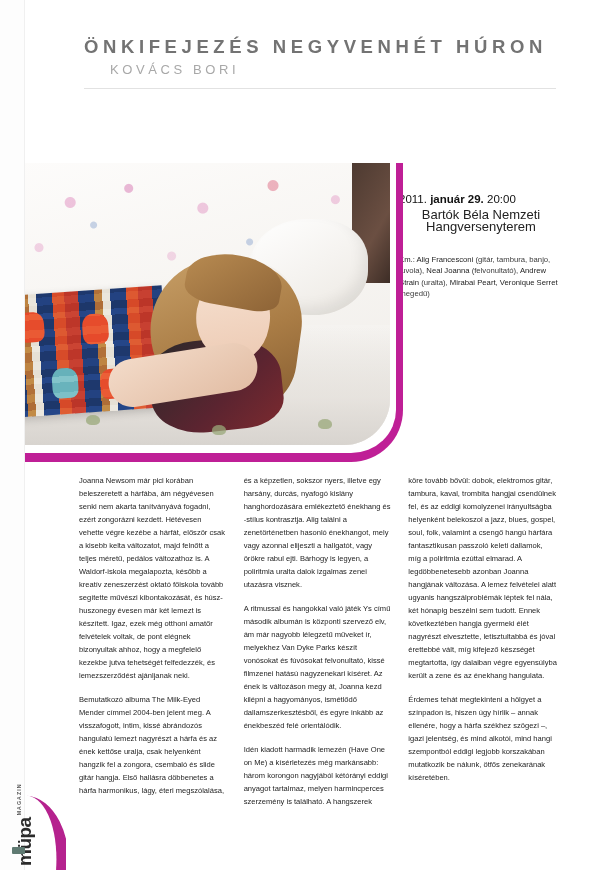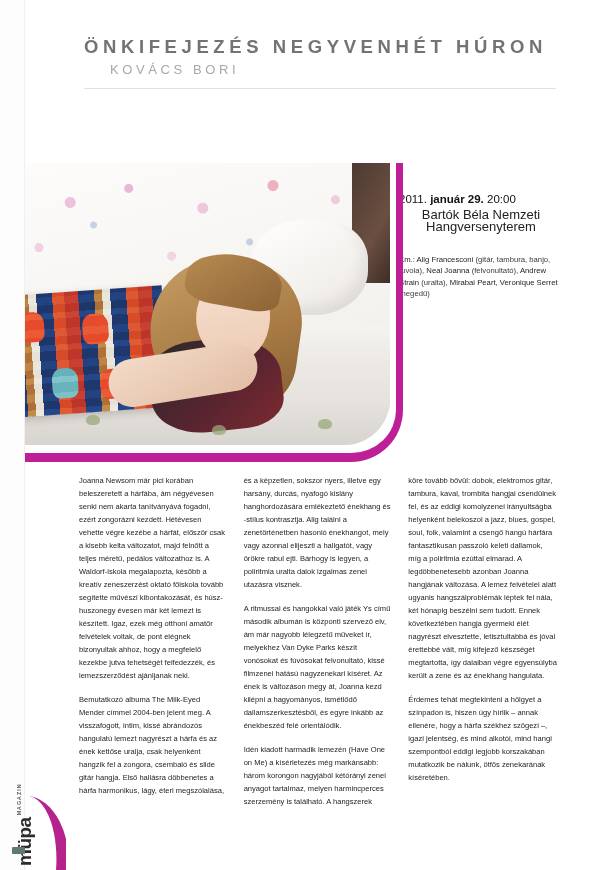--- a/index.html
+++ b/index.html
@@ -298,21 +298,21 @@
   </div>
 
   <div class="cols">
     <div class="col">
       <p>Joanna Newsom már pici korában beleszeretett a hárfába, ám négyévesen senki nem akarta tanítványává fogadni, ezért zongorázni kezdett. Hétévesen vehette végre kezébe a hárfát, először csak a kisebb kelta változatot, majd felnőtt a teljes méretű, pedálos változathoz is. A Waldorf-iskola megalapozta, később a kreatív zeneszerzést oktató főiskola tovább segítette művészi kibontakozását, és húsz-huszonegy évesen már két lemezt is készített. Igaz, ezek még otthoni amatőr felvételek voltak, de pont elégnek bizonyultak ahhoz, hogy a megfelelő kezekbe jutva tehetségét felfedezzék, és lemezszerződést ajánljanak neki.</p>
       <p>Bemutatkozó albuma The Milk-Eyed Mender címmel 2004-ben jelent meg. A visszafogott, intim, kissé ábrándozós hangulatú lemezt nagyrészt a hárfa és az ének kettőse uralja, csak helyenként hangzik fel a zongora, csembaló és slide gitár hangja. Első hallásra döbbenetes a hárfa harmonikus, lágy, éteri megszólalása,</p>
     </div>
     <div class="col">
       <p>és a képzetlen, sokszor nyers, illetve egy harsány, durcás, nyafogó kislány hanghordozására emlékeztető énekhang és -stílus kontrasztja. Alig találni a zenetörténetben hasonló énekhangot, mely vagy azonnal elijeszti a hallgatót, vagy örökre rabul ejti. Bárhogy is legyen, a poliritmia uralta dalok izgalmas zenei utazásra visznek.</p>
       <p>A ritmussal és hangokkal való játék Ys című második albumán is központi szervező elv, ám már nagyobb lélegzetű műveket ír, melyekhez Van Dyke Parks készít vonósokat és fúvósokat felvonultató, kissé filmzenei hatású nagyzenekari kíséret. Az ének is változáson megy át, Joanna kezd kilépni a hagyományos, ismétlődő dallamszerkesztésből, és egyre inkább az énekbeszéd felé orientálódik.</p>
-      <p>Idén kiadott harmadik lemezén (Have One on Me) a kísérletezés még markánsabb: három korongon nagyjából kétórányi zenei anyagot tartalmaz, melyen harmincperces szerzemény is található. A hangszerek</p>
+      <p>Idén kiadott harmadik lemezén (Have One on Me) a kísérletezés még markánsabb: három korongon nagyjából kétórányi eddigi anyagot tartalmaz, melyen harmincperces szerzemény is található. A hangszerek</p>
     </div>
     <div class="col">
       <p>köre tovább bővül: dobok, elektromos gitár, tambura, kaval, trombita hangjai csendülnek fel, és az eddigi komolyzenei irányultságba helyenként belekoszol a jazz, blues, gospel, soul, folk, valamint a csengő hangú hárfára fantasztikusan passzoló keleti dallamok, míg a poliritmia ezúttal elmarad. A legdöbbenetesebb azonban Joanna hangjának változása. A lemez felvételei alatt ugyanis hangszálproblémák léptek fel nála, két hónapig beszélni sem tudott. Ennek következtében hangja gyermeki élét nagyrészt elvesztette, letisztultabbá és jóval érettebbé vált, míg kifejező készségét megtartotta, így dalaiban végre egyensúlyba került a zene és az énekhang hangulata.</p>
       <p>Érdemes tehát megtekinteni a hölgyet a színpadon is, hiszen úgy hírlik – annak ellenére, hogy a hárfa székhez szögezi –, igazi jelentség, és mind alkotói, mind hangi szempontból eddigi legjobb korszakában mutatkozik be nálunk, ötfős zenekarának kíséretében.</p>
     </div>
   </div>
 
 </div>
 
 </body></html>

